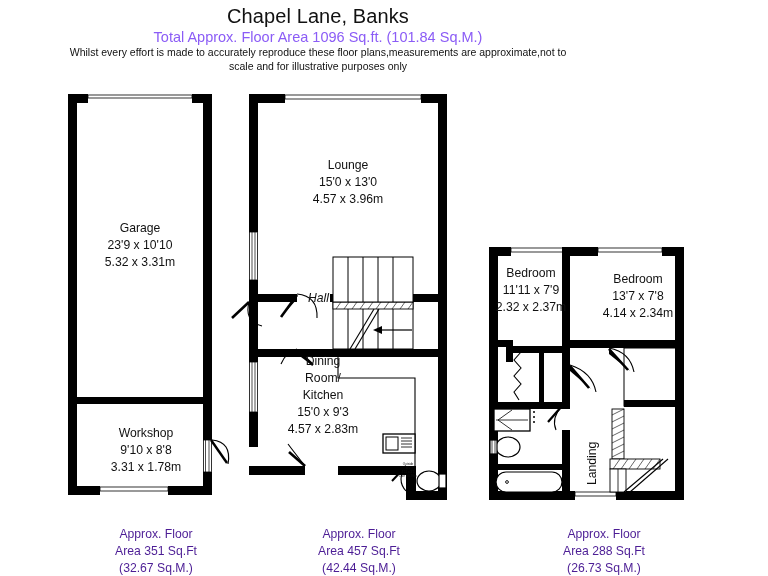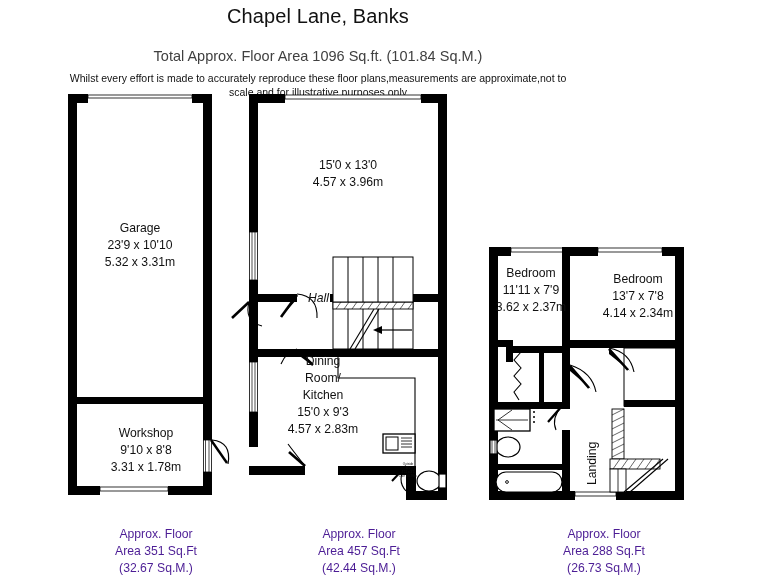--- a/index.html
+++ b/index.html
@@ -30,26 +30,26 @@
   }
   .title {
     font-size: 20px;
     font-weight: normal;
     letter-spacing: 0.1px;
     margin-top: 5px;
     color: #111;
   }
   .subtitle {
     font-size: 14.5px;
-    margin-top: 20px;
-    color: #404040;
+    margin-top: 1px;
+    color: #8b5cf6;
   }
   .disclaimer {
     font-size: 10.5px;
-    margin-top: 7px;
+    margin-top: 0;
     line-height: 1.35;
     color: #111;
     padding: 0 60px;
   }
   .svg-layer {
     position: absolute;
     top: 0;
     left: 0;
   }
   .caption {
@@ -369,20 +369,21 @@
     <span class="rl-met">5.32 x 3.31m</span>
   </div>
 
   <div class="room-label" style="left:81px; top:425px; width:130px;">
     <span class="rl-name">Workshop</span>
     <span class="rl-imp">9'10 x 8'8</span>
     <span class="rl-met">3.31 x 1.78m</span>
   </div>
 
   <div class="room-label" style="left:283px; top:157px; width:130px;">
+    <span class="rl-name">Lounge</span>
     <span class="rl-imp">15'0 x 13'0</span>
     <span class="rl-met">4.57 x 3.96m</span>
   </div>
 
   <div class="plain-label" style="left:308px; top:291px;font-style:italic;">Hall</div>
 
   <div class="room-label" style="left:263px; top:353px; width:120px;">
     <span class="rl-name">Dining</span>
     <span class="rl-name">Room/</span>
     <span class="rl-name">Kitchen</span>
@@ -393,21 +394,21 @@
   <div class="tiny-label" style="left:392px; top:463px; width:32px;">
     <span>Outside</span><br>
     <span>Wc</span><br>
     <span>4'11 x 3'1</span><br>
     <span>1.49 x 0.94m</span>
   </div>
 
   <div class="room-label" style="left:495px; top:265px; width:72px;">
     <span class="rl-name">Bedroom</span>
     <span class="rl-imp">11'11 x 7'9</span>
-    <span class="rl-met">3.62 x 2.37m</span>
+    <span class="rl-met">2.32 x 2.37m</span>
   </div>
 
   <div class="room-label" style="left:600px; top:271px; width:76px;">
     <span class="rl-name">Bedroom</span>
     <span class="rl-imp">13'7 x 7'8</span>
     <span class="rl-met">4.14 x 2.34m</span>
   </div>
 
   <div class="vertical-label" style="left:585px; top:485px;">Landing</div>
 

